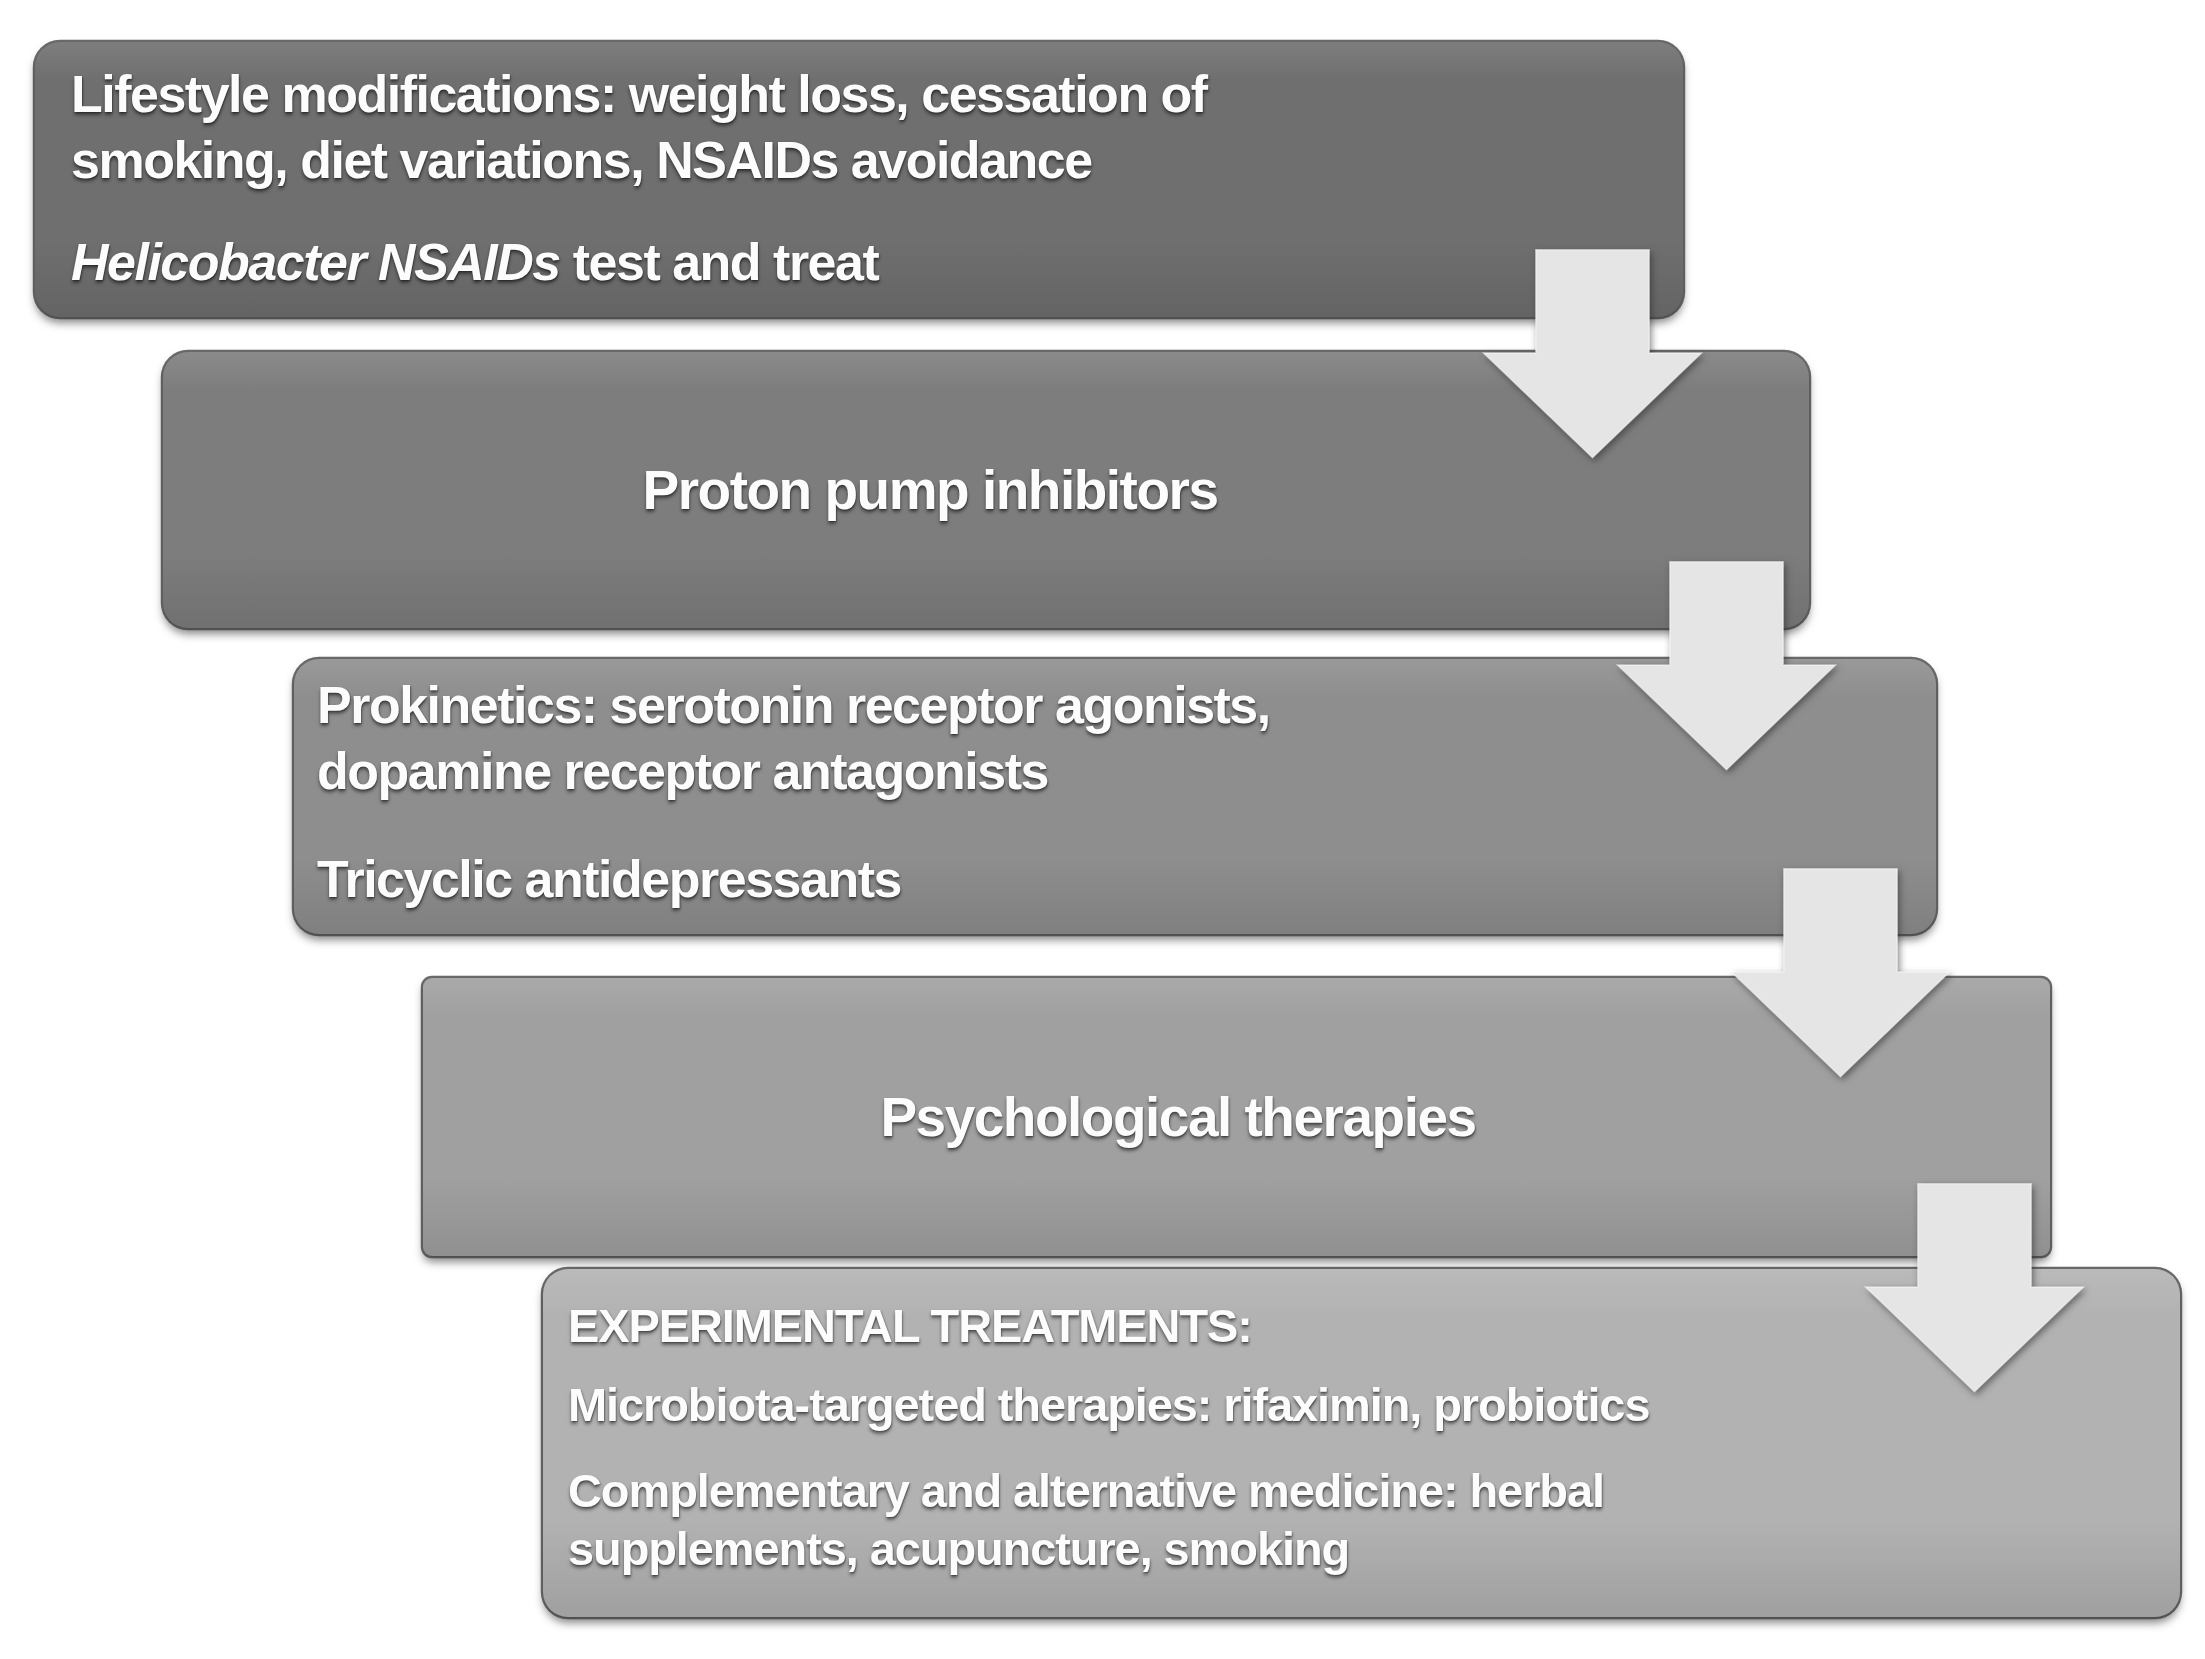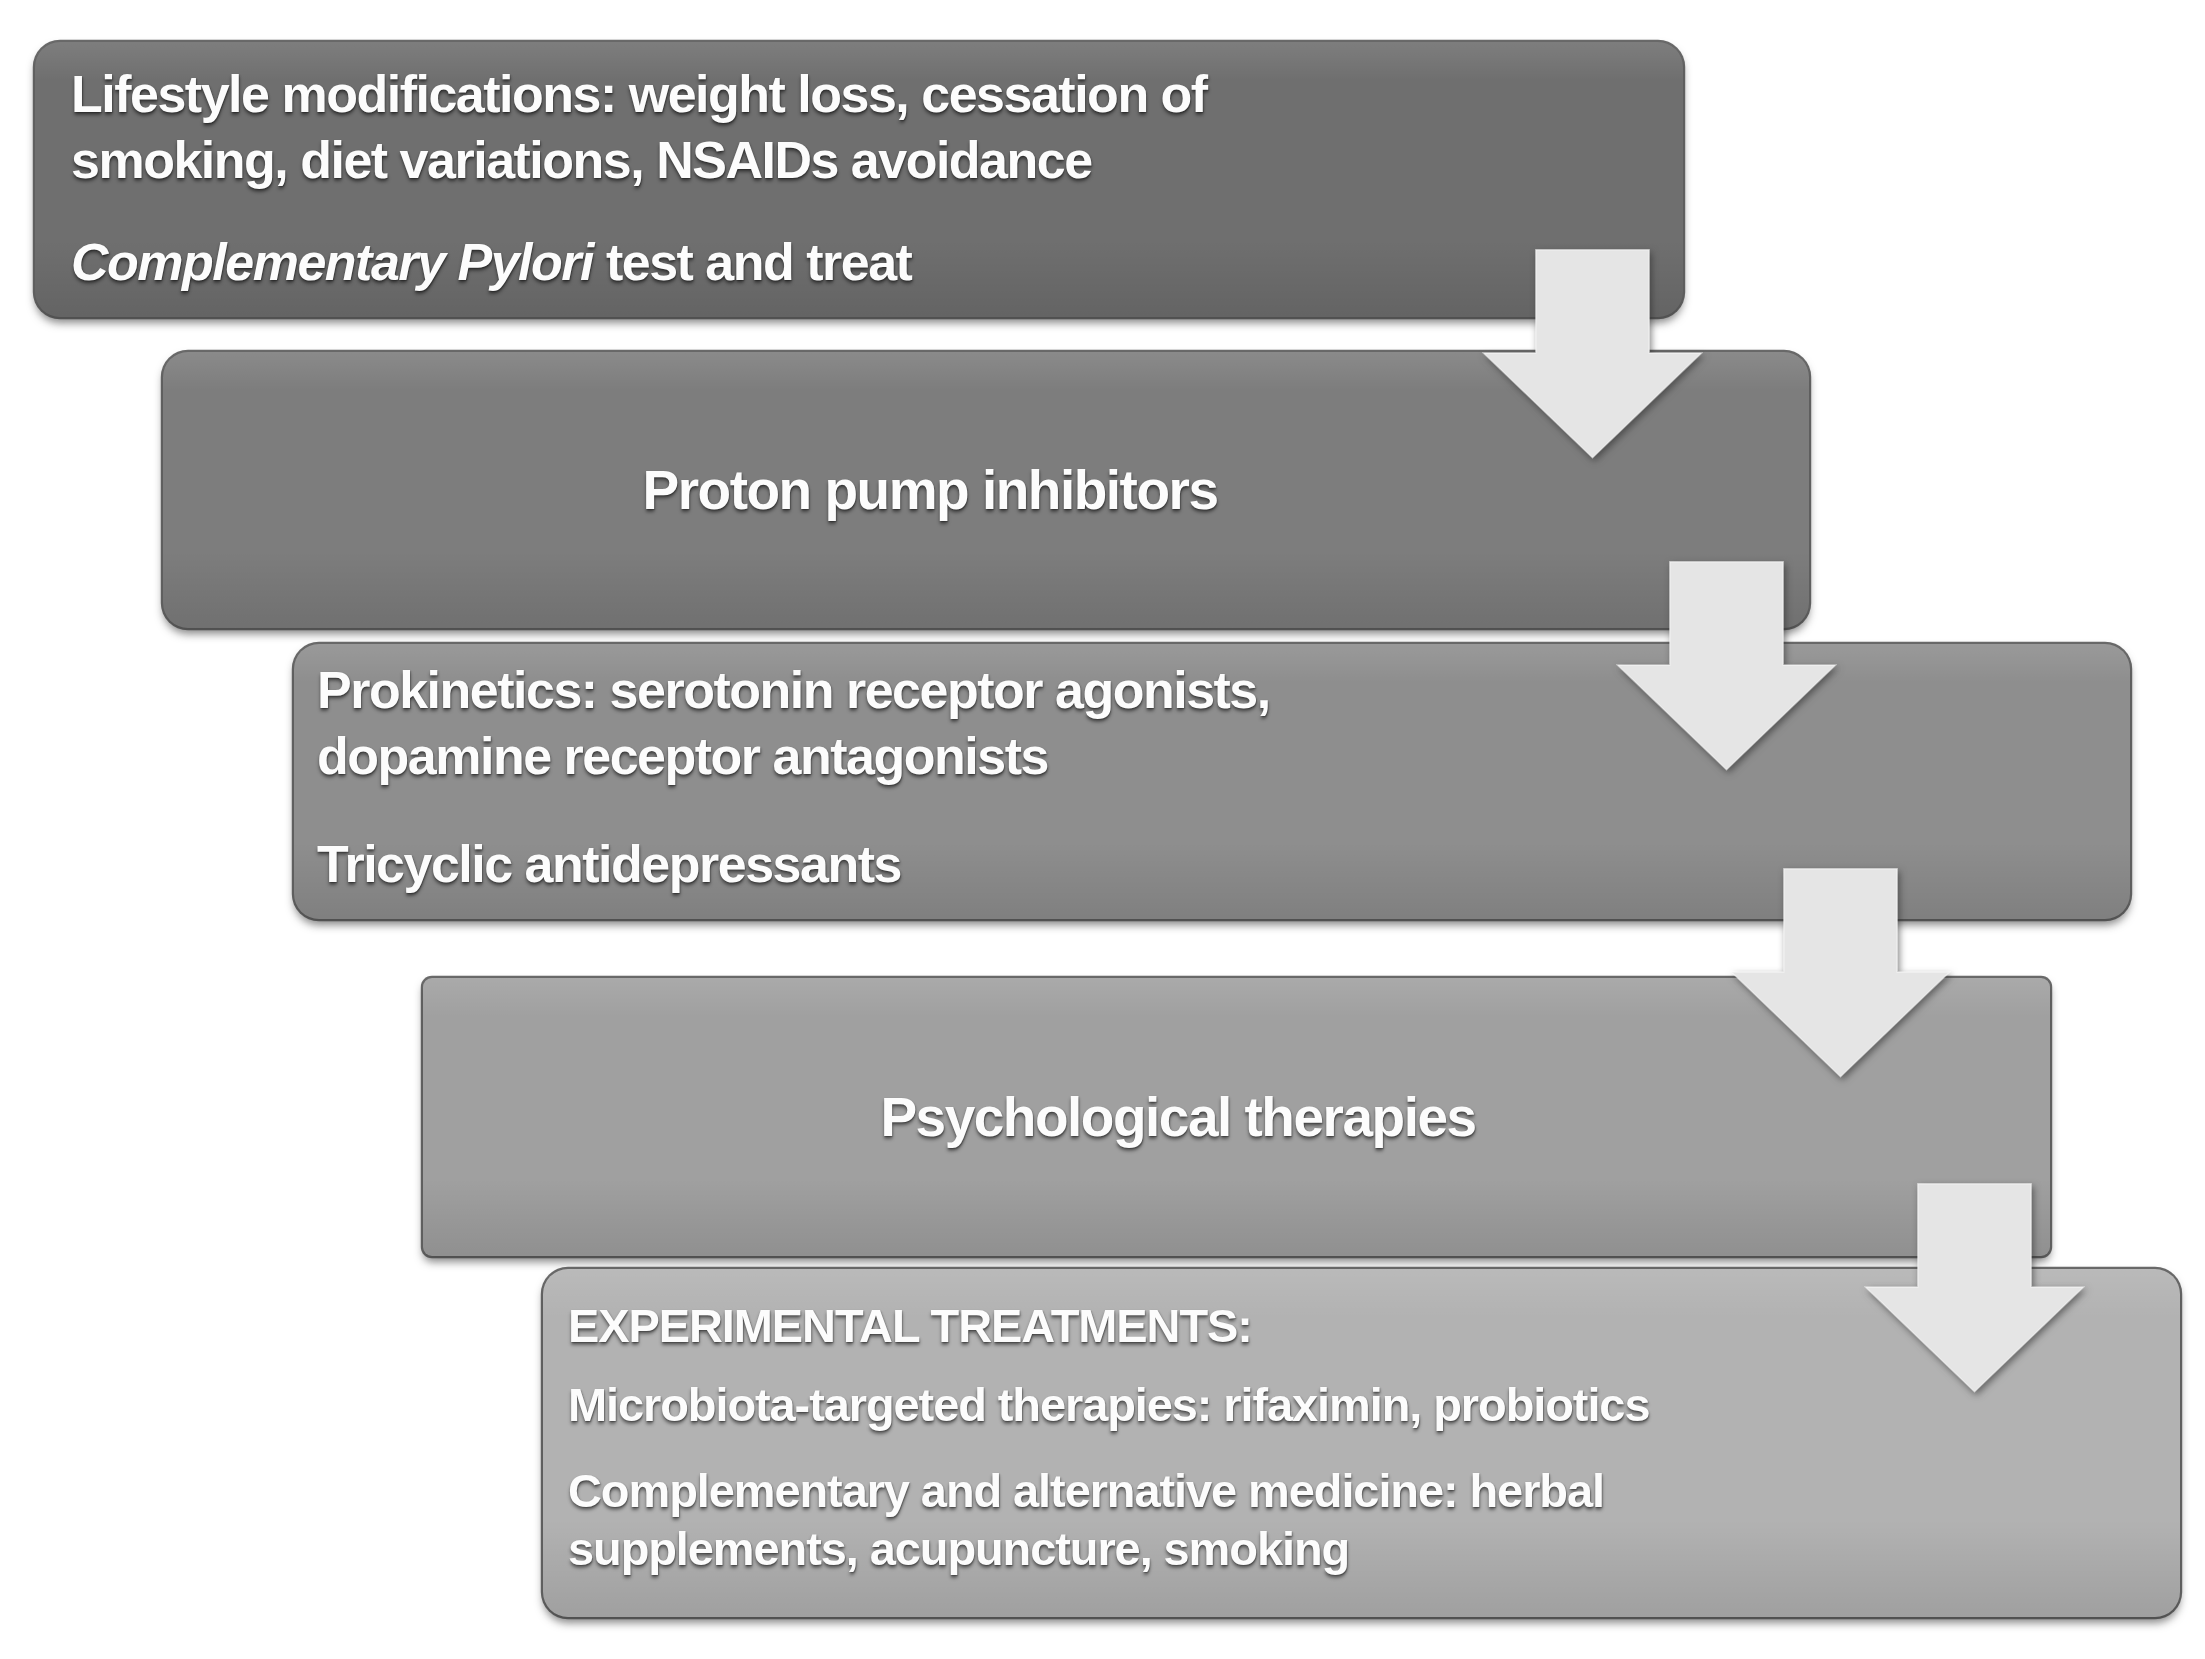--- a/index.html
+++ b/index.html
@@ -22,21 +22,21 @@
     background-image:linear-gradient(180deg,rgba(255,255,255,.10),rgba(255,255,255,0) 14%,rgba(0,0,0,0) 72%,rgba(0,0,0,.10));
   }
   .line{white-space:nowrap;}
   .para2{margin-top:36px;}
 
   #box1{left:35px;top:42px;width:1648px;height:275px;
         padding:19px 29px 0 36px;font-size:52px;line-height:66px;letter-spacing:-1.5px;}
   #box2{left:163px;top:352px;width:1646px;height:276px;
         display:flex;align-items:center;justify-content:center;
         padding-right:112px;font-size:55px;letter-spacing:-1.5px;}
-  #box3{left:294px;top:644px;width:1836px;height:275px;
+  #box3{left:294px;top:659px;width:1642px;height:275px;
         padding:13px 29px 0 23px;font-size:52px;line-height:66px;letter-spacing:-1.5px;}
   #box3 .para2{margin-top:42px;}
   #box4{left:423px;top:978px;width:1627px;height:278px;
         display:flex;align-items:center;justify-content:center;
         padding-right:117px;font-size:55px;letter-spacing:-1.5px;border-radius:9px;}
   #box5{left:543px;top:1269px;width:1637px;height:348px;
         padding:28px 29px 0 25px;font-size:47px;line-height:58px;letter-spacing:-1.1px;}
   #box5 .para2{margin-top:21px;}
   #box5 .para3{margin-top:28px;}
 
@@ -55,21 +55,21 @@
 <body>
 
 <div class="canvas">
 
   <div class="box" id="box1" style="background-color: rgb(111, 111, 111);">
     <div>
       <div class="line">Lifestyle modifications: weight loss, cessation of</div>
       <div class="line">smoking, diet variations, NSAIDs avoidance</div>
     </div>
     <div class="para2">
-      <div class="line"><em>Complementary Pylori</em><span> test and treat</span></div>
+      <div class="line"><em>Helicobacter NSAIDs</em><span> test and treat</span></div>
     </div>
   </div>
 
   <div class="box" id="box2" style="background-color: rgb(125, 125, 125);">
     <div class="line">Proton pump inhibitors</div>
   </div>
 
   <div class="box" id="box3" style="background-color: rgb(142, 142, 142);">
     <div>
       <div class="line">Prokinetics: serotonin receptor agonists,</div>

